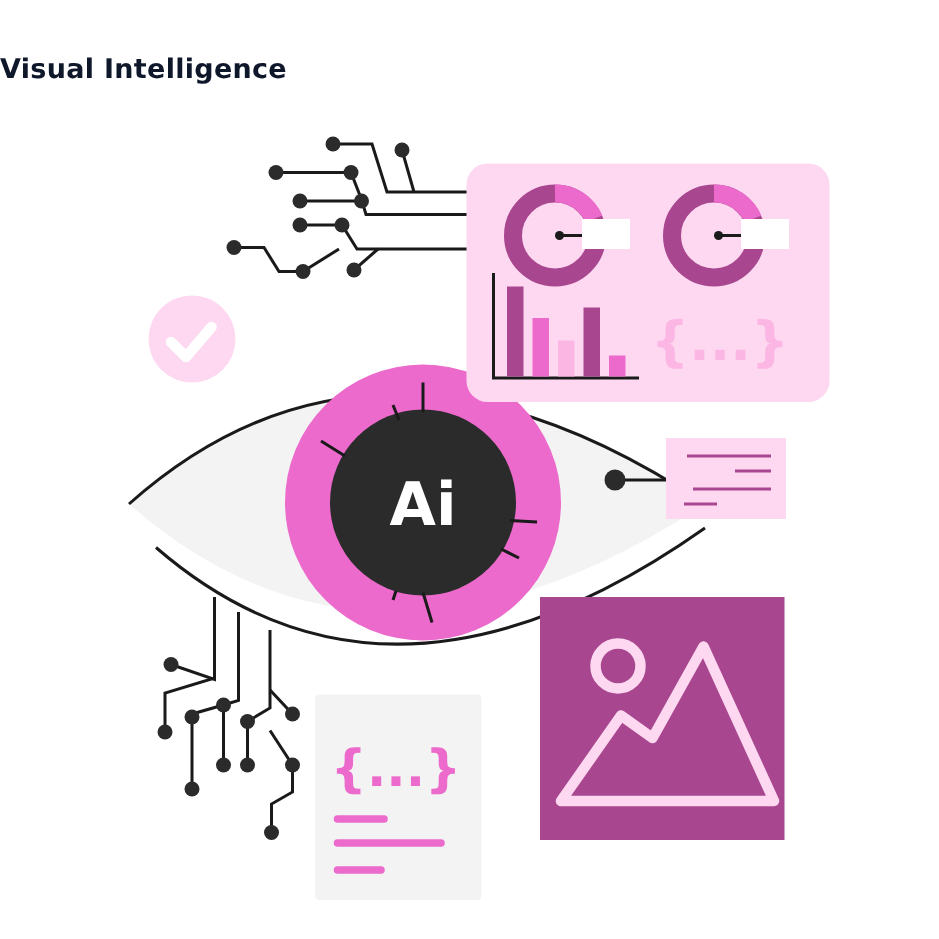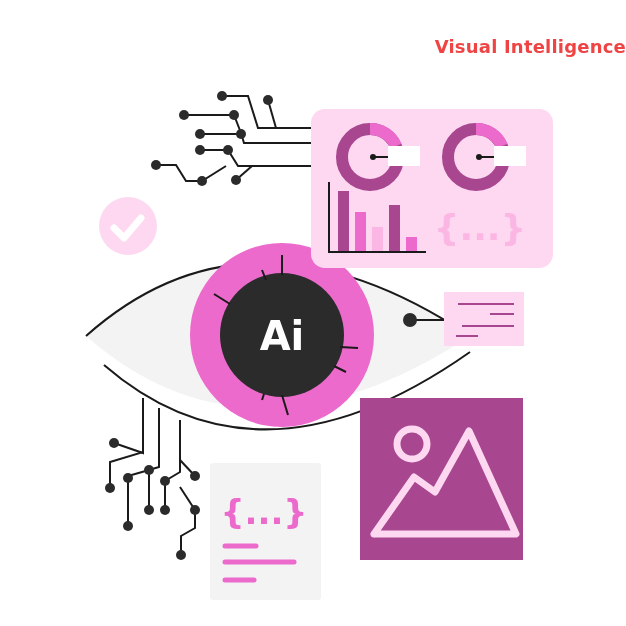--- a/index.html
+++ b/index.html
@@ -1,20 +1,20 @@
 <!DOCTYPE html>
 <html><head>
 <meta charset="utf-8">
 <style>
   html, body { margin: 0; padding: 0; background: #ffffff; }
   body { width: 626px; height: 626px; position: relative; overflow: hidden; }
   .title {
-    position: absolute; top: 36px; left: 0; width: 626px; text-align: right;
+    position: absolute; top: 36px; left: 0; width: 626px; text-align: left;
     font-family: "DejaVu Sans", sans-serif; font-weight: bold; font-size: 18px;
-    color: #ef4444; letter-spacing: 0.2px;
+    color: #0f172a; letter-spacing: 0.2px;
   }
   svg.art { position: absolute; top: 0; left: 0; }
   .ai-label {
     font-family: "DejaVu Sans", sans-serif; font-weight: bold;
   }
 </style>
 </head>
 <body>
 
 <div class="title">Visual Intelligence</div>

